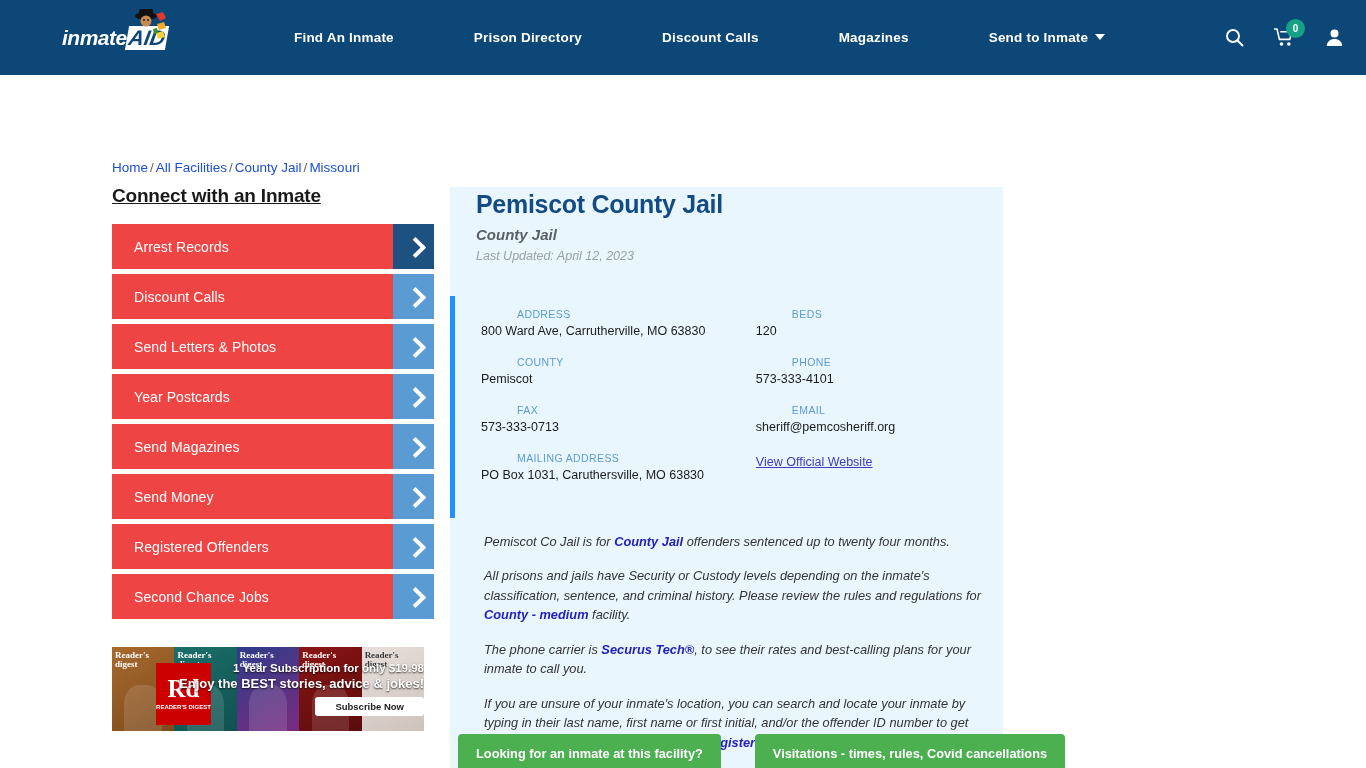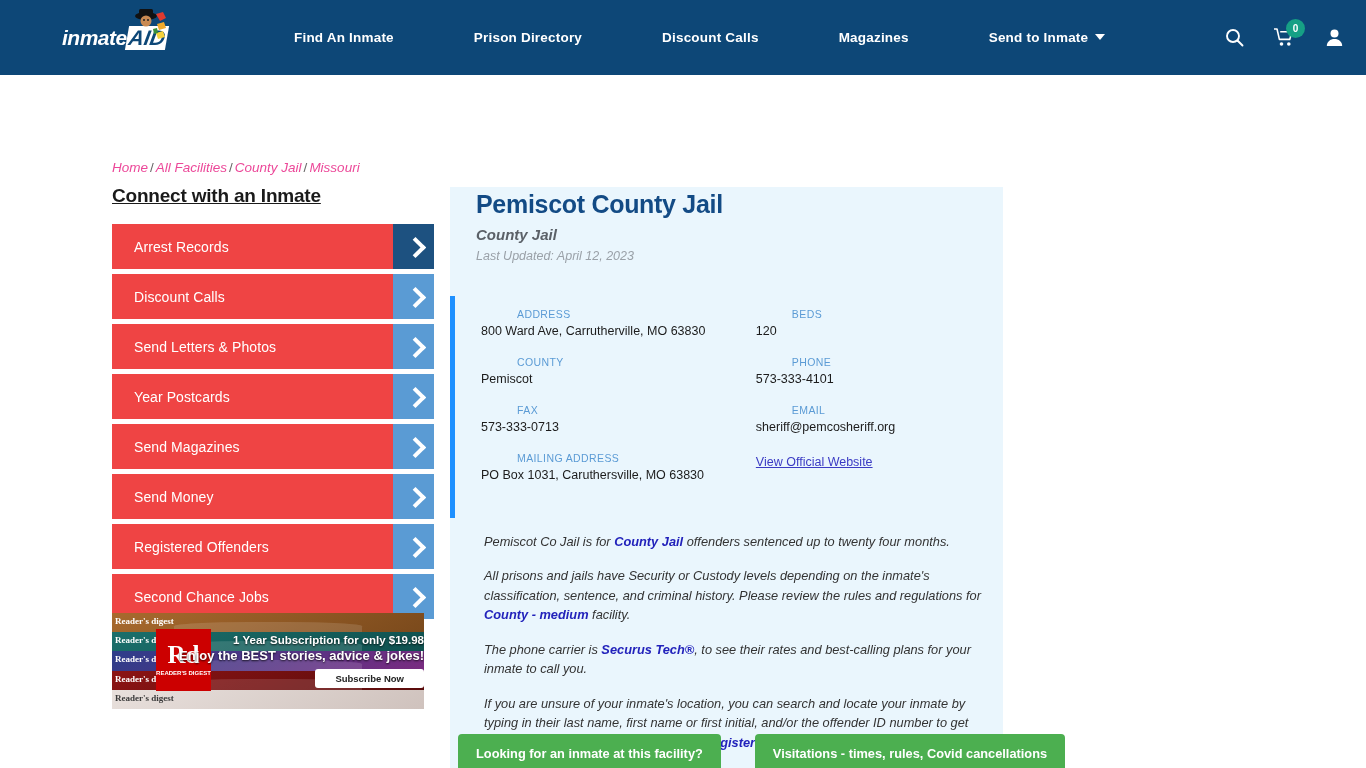--- a/index.html
+++ b/index.html
@@ -56,21 +56,21 @@
     font-size:10px; font-weight:bold;
     display:flex; align-items:center; justify-content:center;
   }
 
   
   .page { position:relative; }
   .breadcrumb {
     position:absolute; left:112px; top:85px;
     font-size:13.5px; color:#555555;
   }
-  .breadcrumb a { color:#ec4899; text-decoration:none; cursor:pointer;font-style:italic; }
+  .breadcrumb a { color:#1d4ed8; text-decoration:none; cursor:pointer; }
   .breadcrumb .sep { color:#666666; padding:0 2px; }
 
   
   .sidebar { position:absolute; left:112px; top:110px; width:322px; }
   .sidebar-title {
     font-size:19px; font-weight:bold; color:#1a1a1a;
     text-decoration:underline; margin-bottom:17px;
     letter-spacing:-0.2px;
   }
   .side-btn {
@@ -93,24 +93,23 @@
   }
   .chev::before {
     content:""; position:absolute; left:1px; top:4px;
     width:11px; height:11px;
     border-top:4px solid #ffffff; border-right:4px solid #ffffff;
     transform:rotate(45deg);
   }
 
   
   .ad {
-    position:absolute; left:112px; top:538px;
-    width:312px; height:96px; overflow:hidden; cursor:pointer;
+    position:absolute; left:112px; top:572px;
+    width:312px; height:84px; overflow:hidden; cursor:pointer;
     display:flex;
-    flex-direction:column;
   }
   .ad-cover { flex:1; height:100%; position:relative; }
   .ad-c1 { background:linear-gradient(150deg,#a86a2e,#7b4a1c); }
   .ad-c2 { background:linear-gradient(150deg,#1b6f6b,#10514f); }
   .ad-c3 { background:linear-gradient(150deg,#2d3d8a,#7a2b80); }
   .ad-c4 { background:linear-gradient(150deg,#8c1414,#5a0c0c); }
   .ad-c5 { background:linear-gradient(150deg,#e8e0dc,#cfc2bd); }
   .ad-cover-title {
     color:#ffffff; font-size:9px; font-weight:bold;
     padding:4px 3px 0 3px; line-height:1; font-family:"Liberation Serif", serif;

